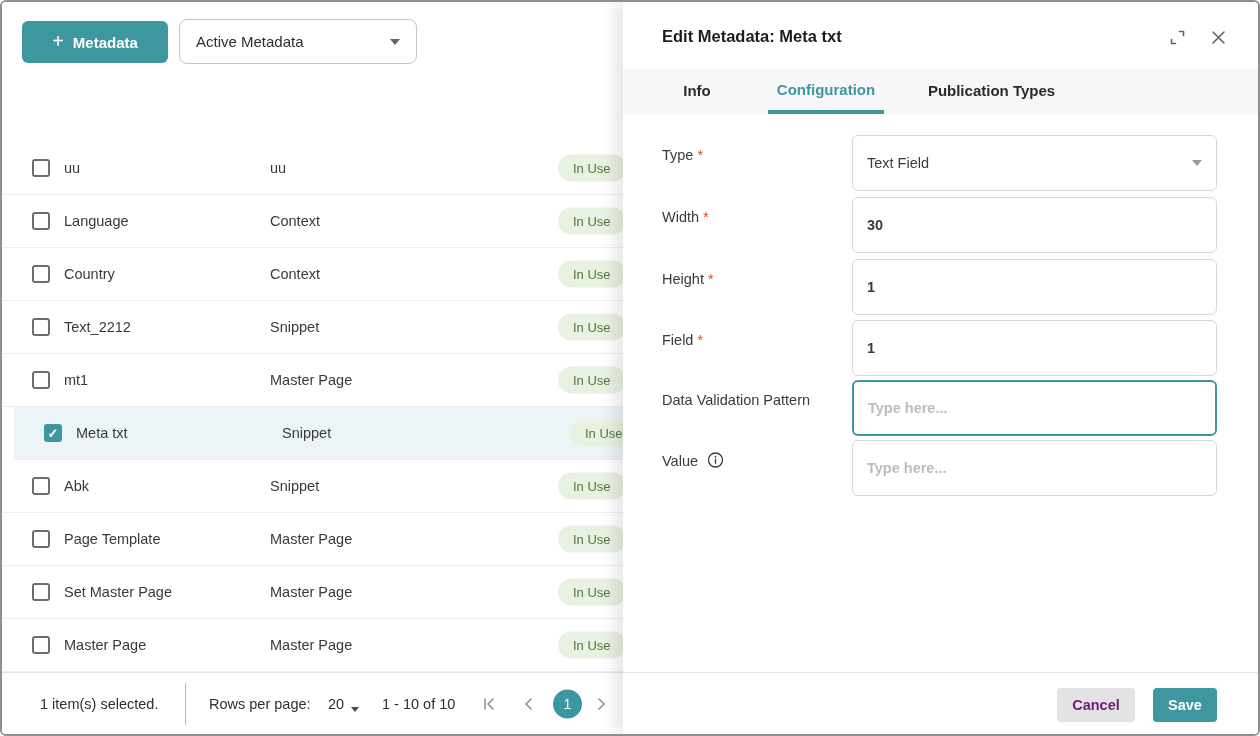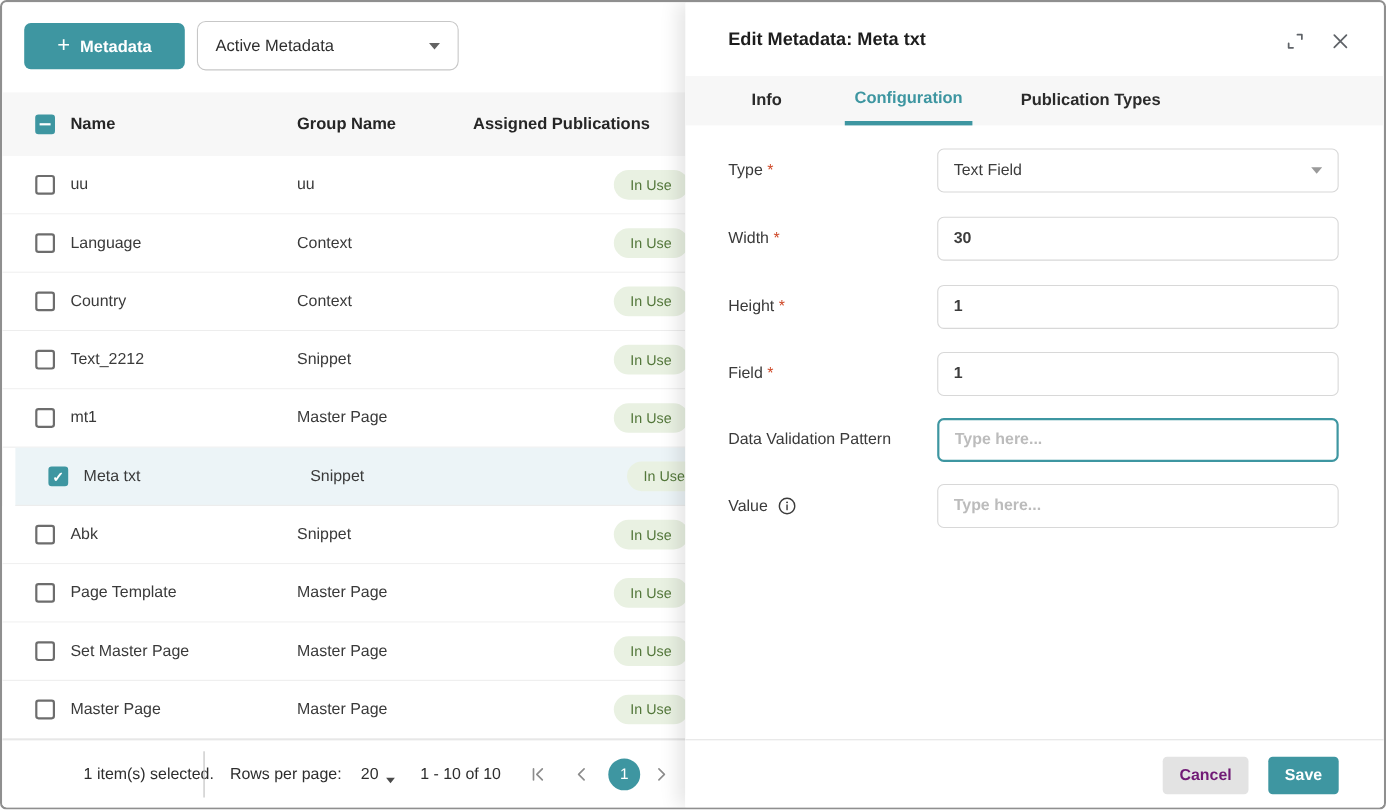--- a/index.html
+++ b/index.html
@@ -50,21 +50,21 @@
   .cell { position:absolute; top:50%; transform:translateY(-50%); font-size:14.5px; color:#3a3a3a; white-space:nowrap; }
   .cell.name { left:62px; } .cell.group { left:268px; }
   .badge {
     position:absolute; left:556px; top:50%; transform:translateY(-50%);
     background:#E9F1E2; color:#53773A; font-size:13px; padding:6px 15px;
     border-radius:15px; white-space:nowrap;
   }
 
   .tfoot { position:absolute; left:0; top:670px; width:100%; height:62px; border-top:1px solid #e2e2e2; background:#fff; font-size:14.5px; color:#2e2e2e; }
   .tfoot > * { position:absolute; top:50%; transform:translateY(-50%); white-space:nowrap; }
-  .sel-text { left:38px;margin-left:36px; }
+  .sel-text { left:38px; }
   .vdiv { left:183px; width:1px; height:42px; background:#bdbdbd; }
   .rpp-label { left:207px; }
   .rpp-value { left:326px; display:flex; align-items:flex-end; gap:7px; cursor:pointer; }
   .range { left:380px; }
   .nav-icon { cursor:pointer; display:flex; align-items:center; justify-content:center; }
   .nav-first { left:479px; } .nav-prev { left:519px; } .nav-next { left:591px; }
   .page-circle {
     left:551px; width:29px; height:29px; border-radius:50%; background:#3E96A1;
     color:#fff; display:flex; align-items:center; justify-content:center; font-size:14px; cursor:pointer;
   }
@@ -80,21 +80,21 @@
   .tab { position:absolute; top:0; height:45px; line-height:44px; font-weight:bold; font-size:15px; color:#2b2b2b; text-align:center; cursor:pointer; }
   .tab-info { left:47px; width:54px; }
   .tab-config { left:145px; width:116px; color:#3E96A1; border-bottom:4px solid #3E96A1; line-height:41px; }
   .tab-pub { left:297px; width:143px; }
 
   .field { position:absolute; left:0; width:100%; height:40px; }
   .field label { position:absolute; left:39px; top:50%; transform:translateY(-50%); font-size:14.5px; color:#3a3a3a; display:flex; align-items:center; gap:4px; white-space:nowrap; }
   .req { color:#D04E2E; }
   .info-svg { margin-left:5px; display:inline-flex; }
   .control {
-    position:absolute; left:229px; top:0; width:365px; height:40px;
+    position:absolute; left:229px; top:0; width:365px; height:56px;
     border:1px solid #d8d8d8; border-radius:6px; background:#fff;
     font-size:14.5px; color:#3c3c3c; font-family:inherit;
   }
   input.control { padding:0 14px; outline:none;font-weight:bold; }
   input.control.focused { border:2px solid #3E96A1; }
   input.control::placeholder { color:#bcbcbc; }
   .control.select { display:flex; align-items:center; justify-content:space-between; padding:0 14px; cursor:pointer; }
 
   .panel-footer { position:absolute; left:0; right:0; top:670px; bottom:0; border-top:1px solid #e4e4e4; background:#fff; }
   .btn-cancel, .btn-save {
@@ -114,26 +114,20 @@
     <button class="btn-add">
       <span class="plus">+</span>
       <span>Metadata</span>
     </button>
 
     <div class="filter-select">
       <span>Active Metadata</span>
       <span class="caret-down"></span>
     </div>
 
-    <div class="thead">
-      <span class="cb indeterminate"></span>
-      <span class="col col-name">Name</span>
-      <span class="col col-group">Group Name</span>
-      <span class="col col-assigned">Assigned Publications</span>
-    </div>
 
     <div class="rows">
       <div class="row">
         <span class="cb"></span>
         <span class="cell name">uu</span>
         <span class="cell group">uu</span>
         <span class="badge">In Use</span>
       </div>
       <div class="row">
         <span class="cb"></span>

